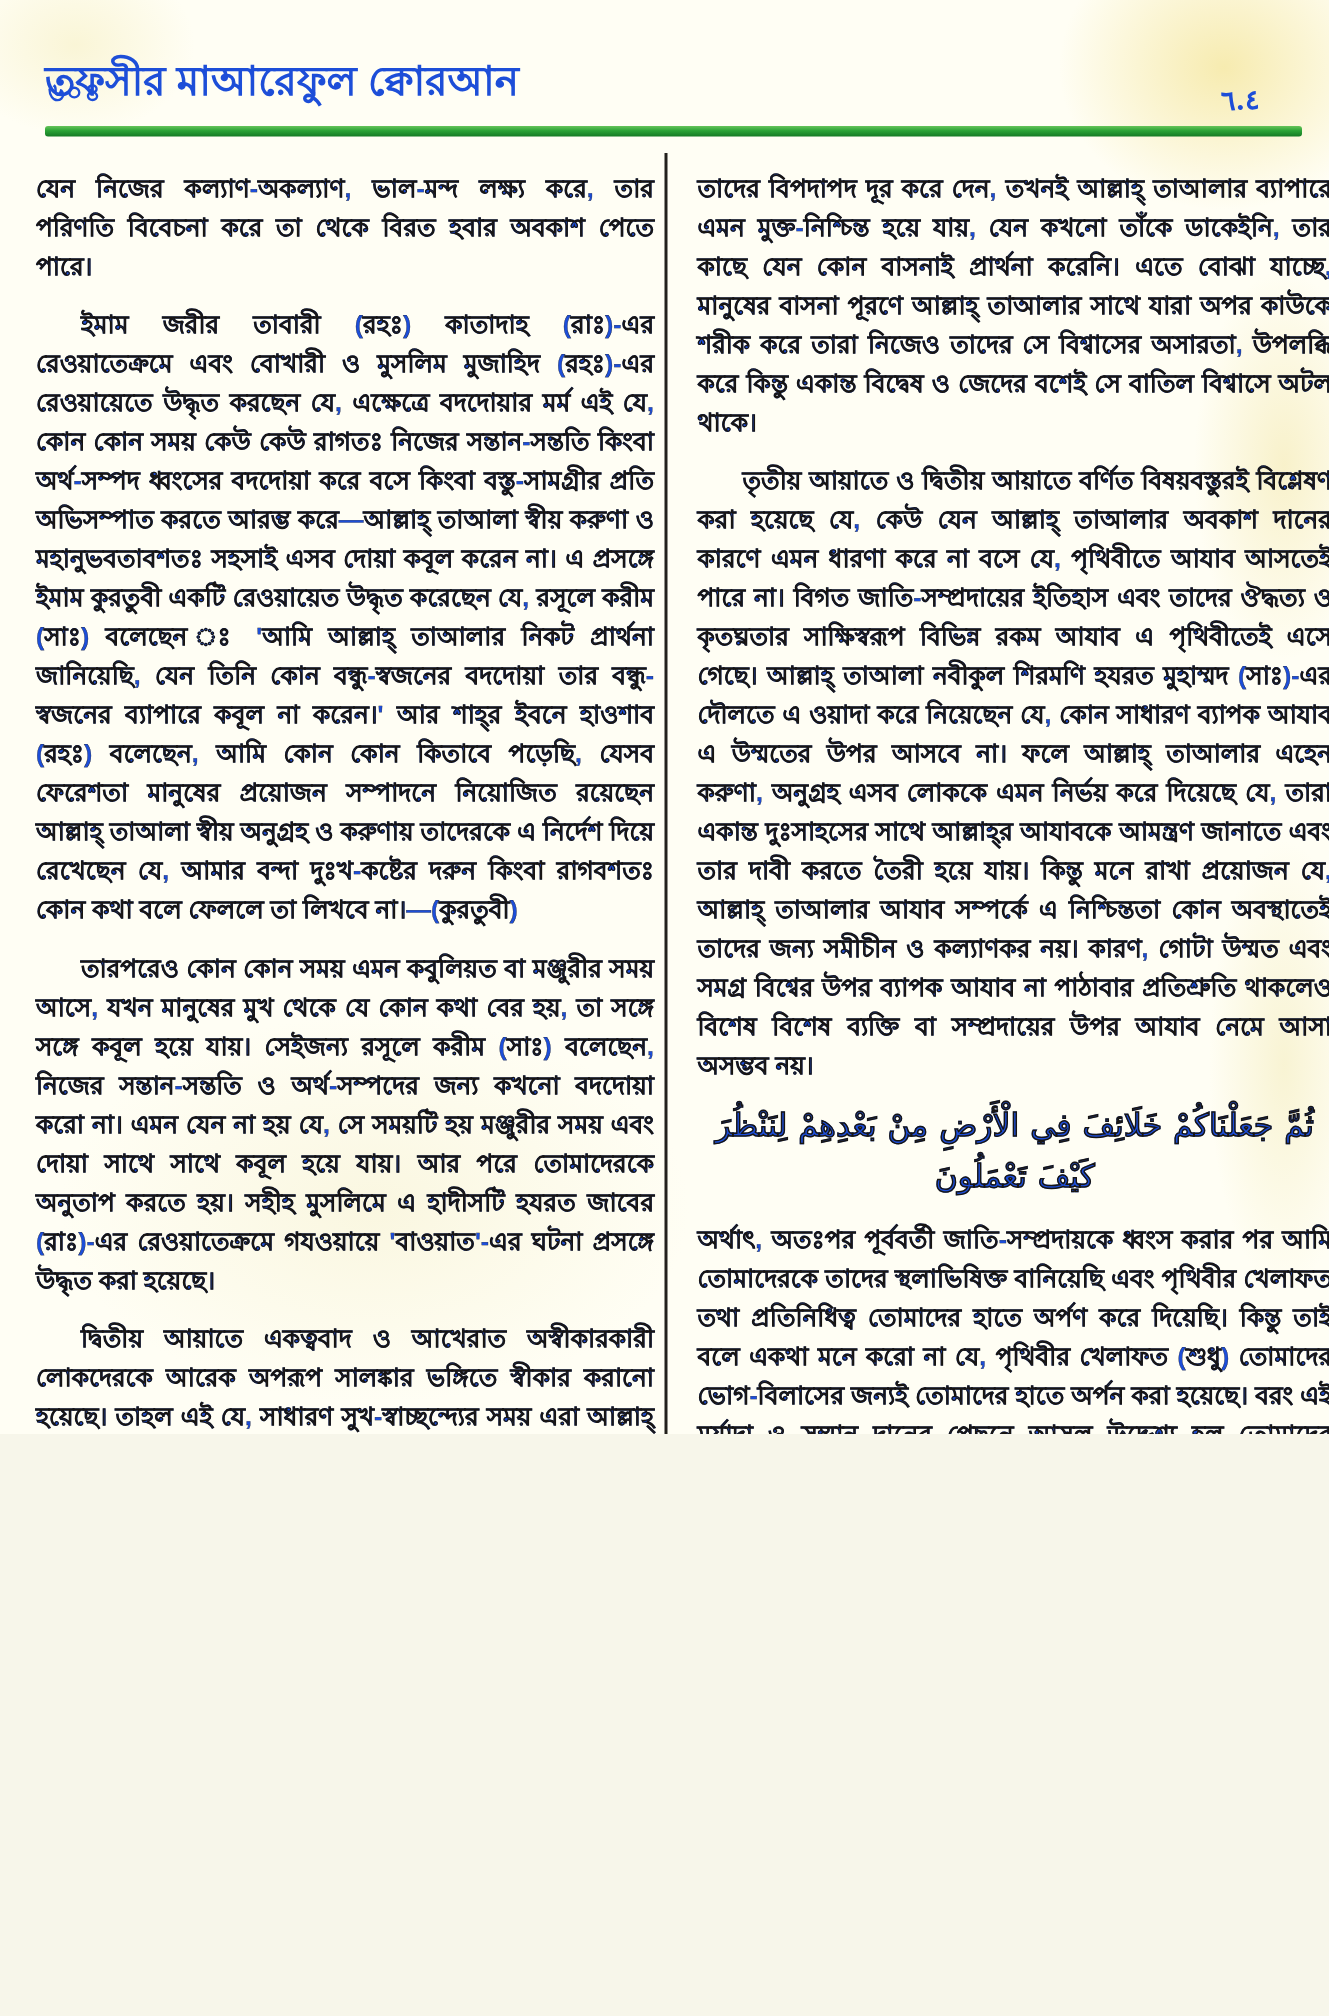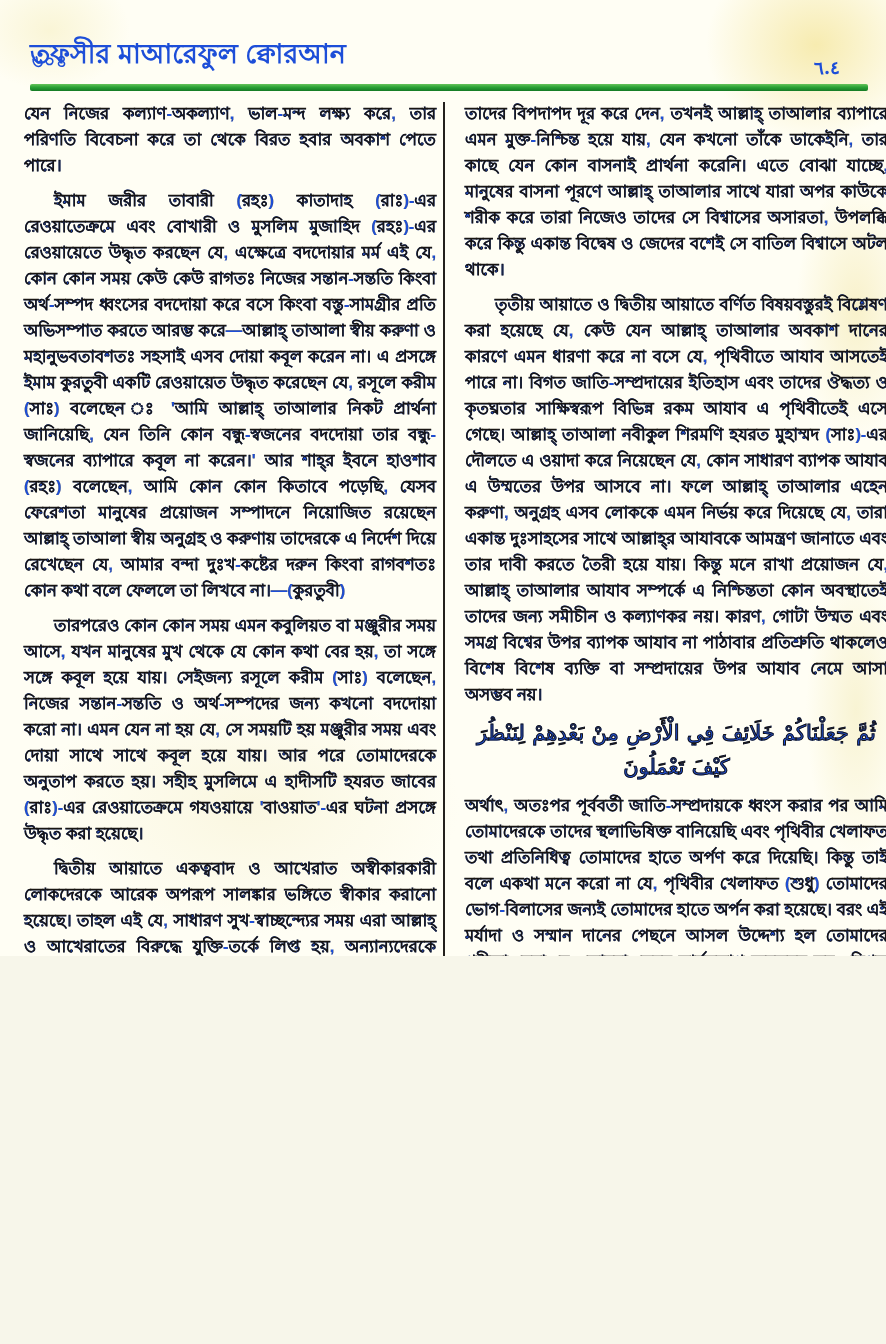--- a/index.html
+++ b/index.html
@@ -53,21 +53,21 @@
     font-size:16.5px;line-height:26px;text-align:justify;
     font-weight:600;
     -webkit-text-stroke:.2px #181512;
   }
   .col-left{left:0;width:412px;}
   .col-right{left:441px;width:423px;}
   .column-divider{
     position:absolute;left:419px;top:2px;height:860px;width:2px;
     background:#23201c;
   }
-  .col p{margin:0 0 9px 0;}
+  .col p{margin:13px 0 9px 0;}
   .col p.indent{text-indent:30px;}
   .arabic-verse{
     direction:rtl;text-align:center !important;text-indent:0 !important;
     font-family:"DejaVu Serif","Liberation Serif",serif;
     font-size:21px;line-height:34px;font-weight:bold;
     margin:6px 0 8px 0 !important;
   }
 </style>
 </head>
 <body>

